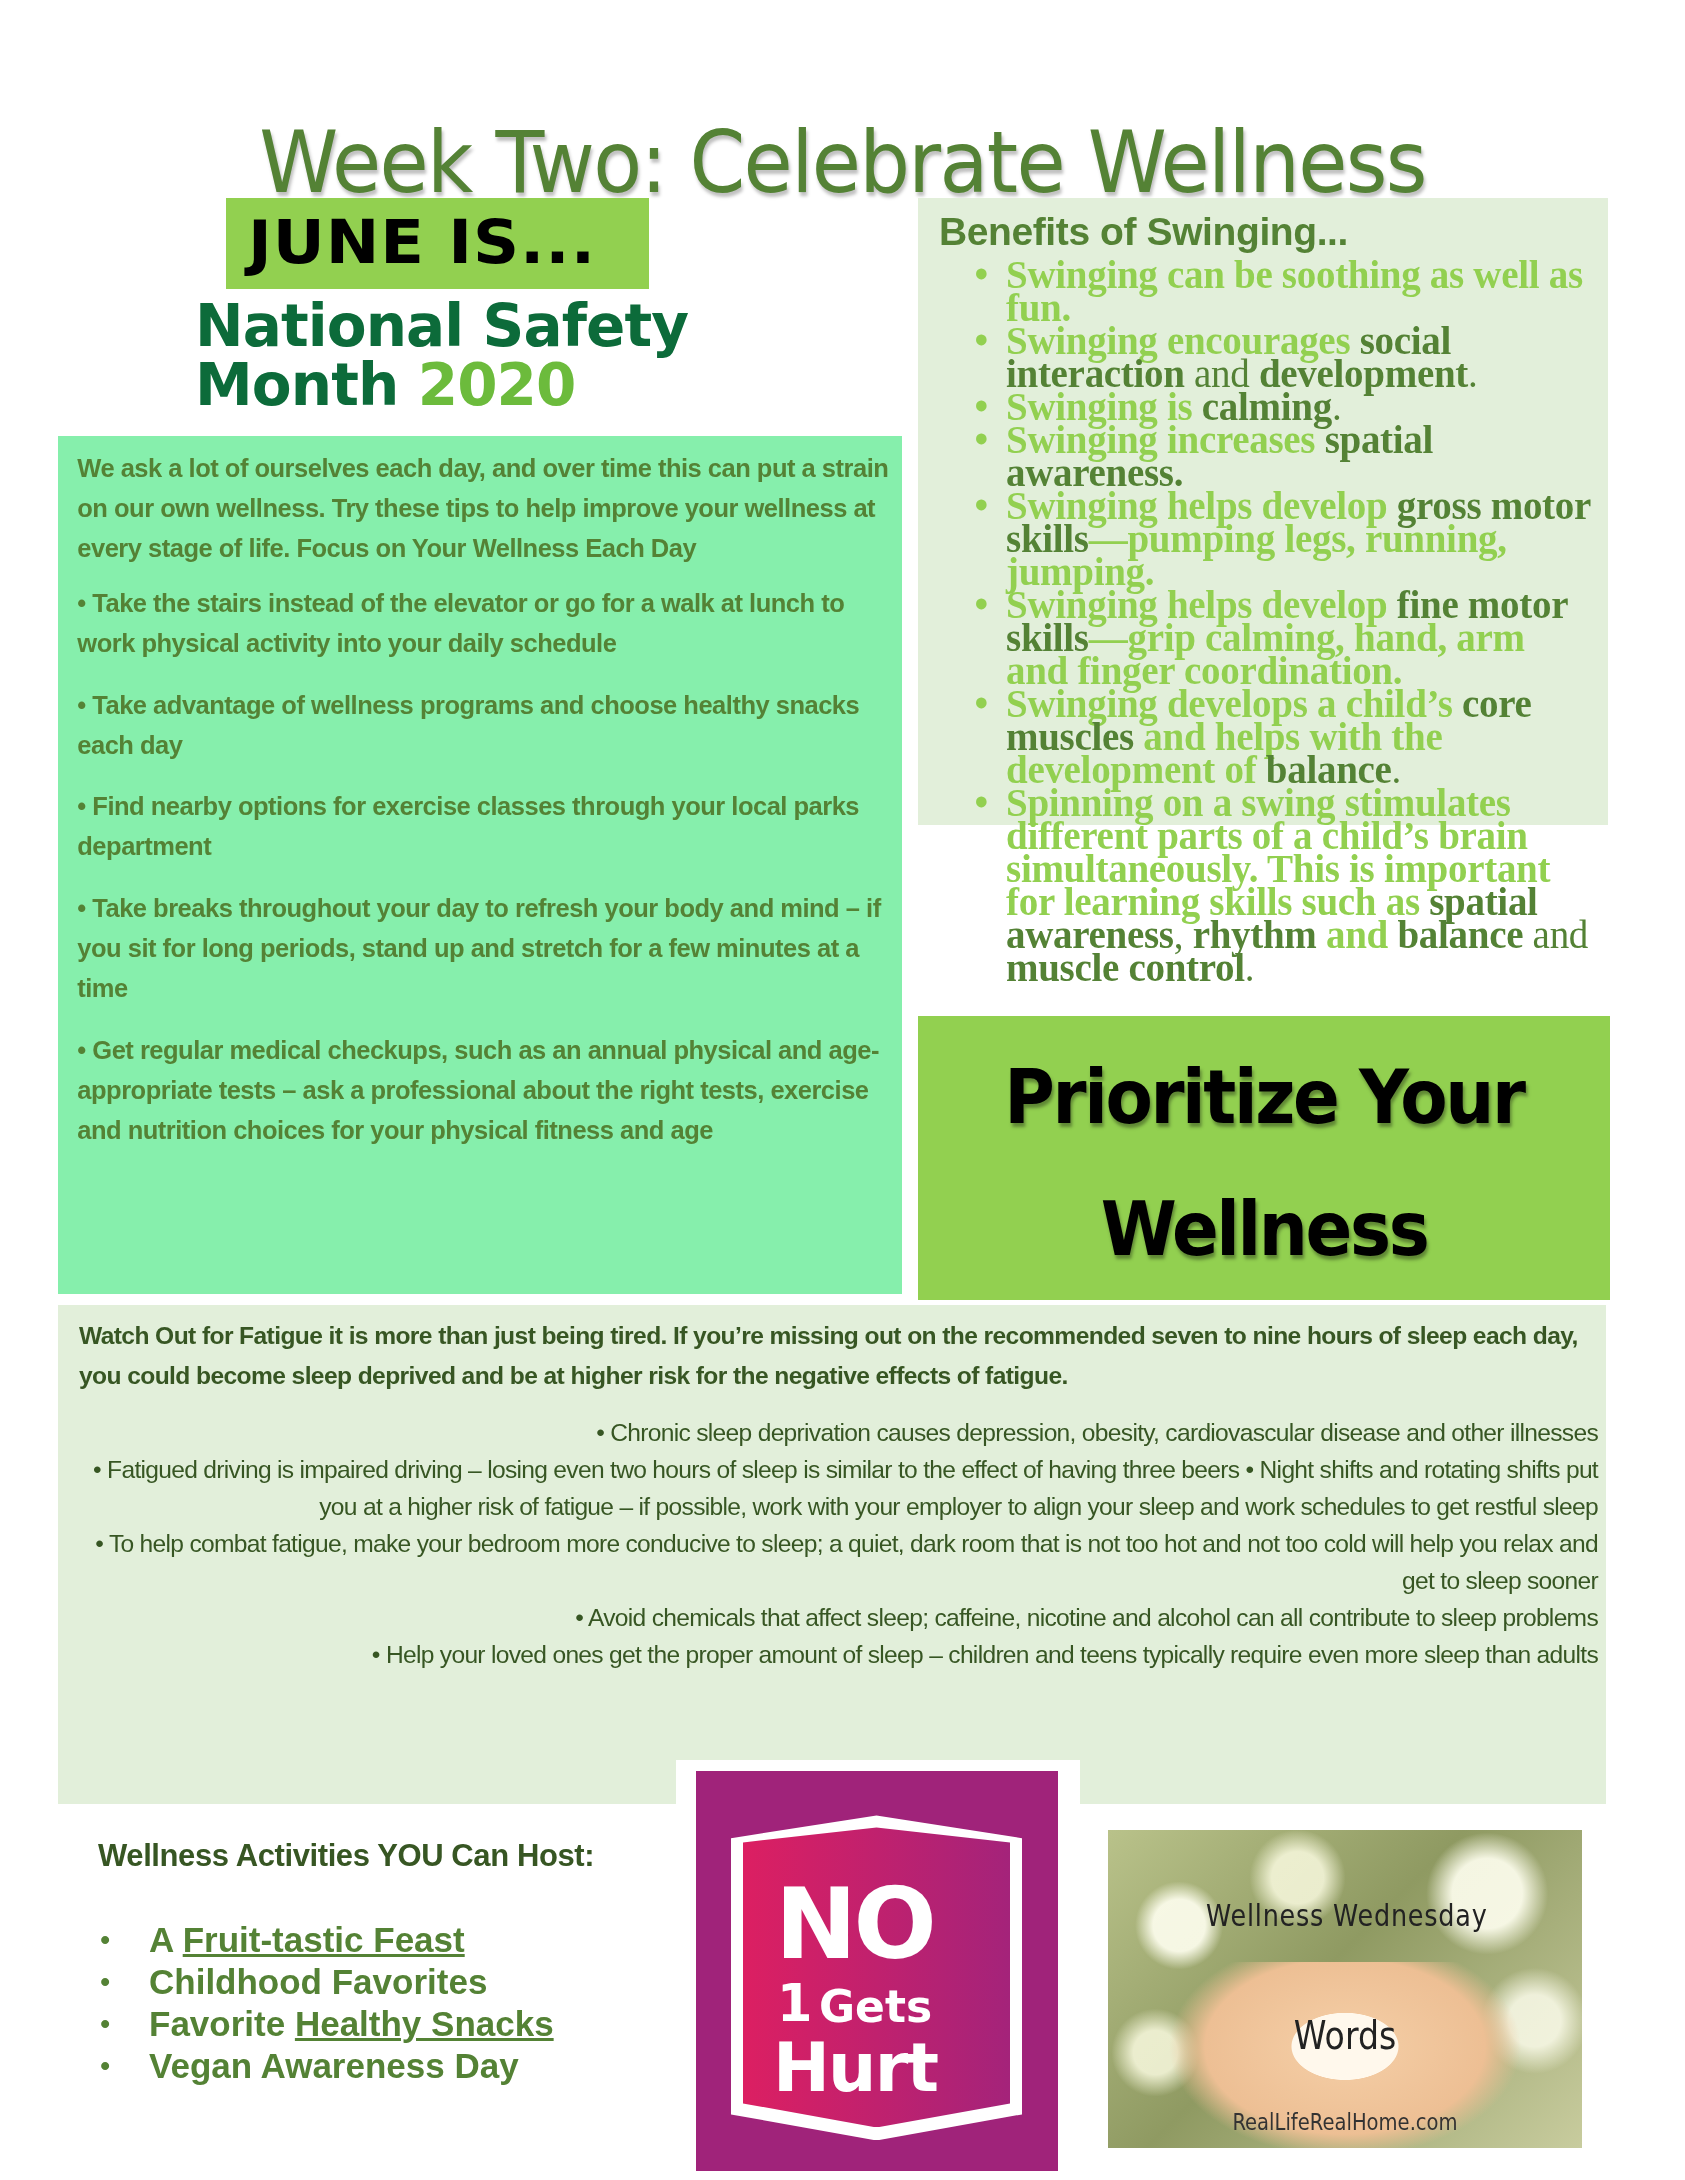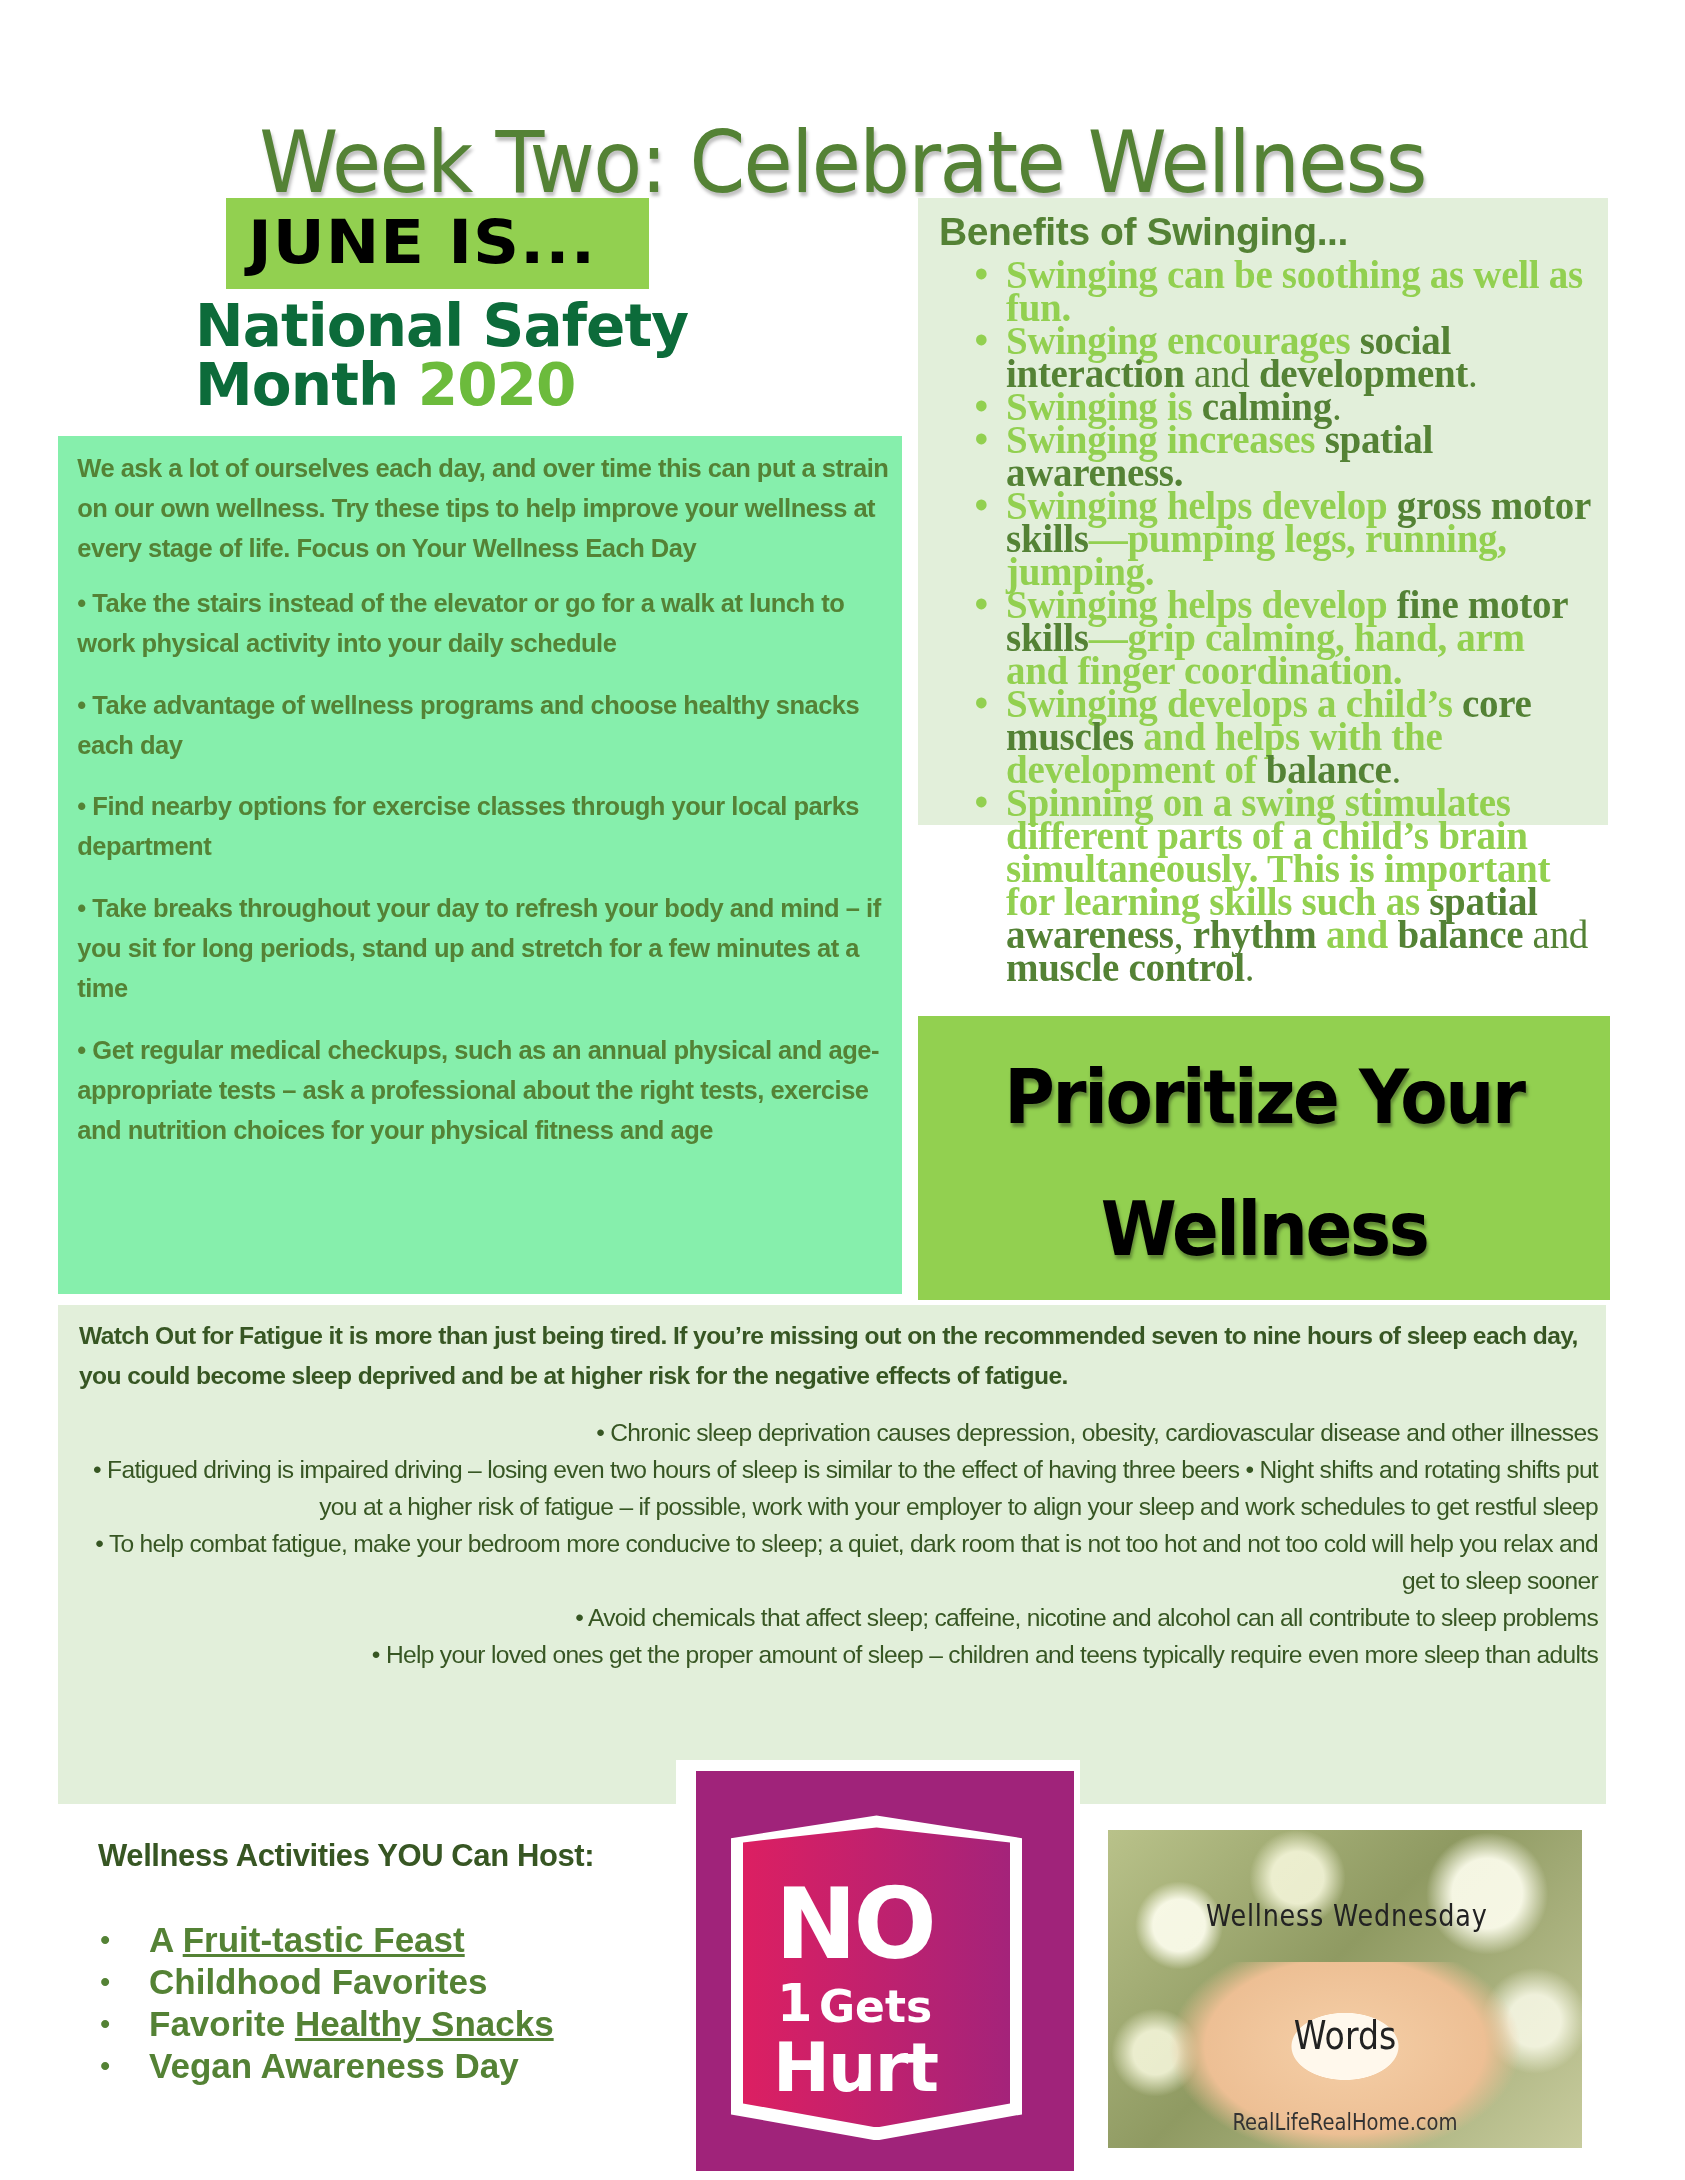--- a/index.html
+++ b/index.html
@@ -50,21 +50,21 @@
 
   
   #activities-title { left: 98px; top: 1838px; font-family: "Liberation Sans", sans-serif; font-weight: bold; font-size: 31px; color: #375623; letter-spacing: -0.4px; }
   #activities-list { left: 88px; top: 1919px; margin: 0; padding: 0; list-style: none; }
   #activities-list li { position: relative; padding-left: 61px; font-family: "Liberation Sans", sans-serif; font-weight: bold; font-size: 35px; line-height: 42px; color: #548235; }
   #activities-list li::before { content: "•"; position: absolute; left: 12.3px; top: 0; font-size: 28px; }
   #activities-list a { color: #548235; text-decoration: underline; text-decoration-thickness: 2.6px; }
 
   
   #no1-frame { left: 676px; top: 1760px; width: 404px; height: 420px; background: #ffffff; }
-  #no1-bg { position: absolute; left: 20px; top: 11.4px; width: 362px; height: 400px; background: #a0237a; padding-left: 16px; }
+  #no1-bg { position: absolute; left: 20px; top: 11.4px; width: 362px; height: 400px; background: #a0237a; }
   #no1-badge-outline { position: absolute; left: 35px; top: 44px; width: 291px; height: 325px; background: #fff; clip-path: polygon(0 7%, 50% 0, 100% 7%, 100% 92%, 50% 100%, 0 92%); }
   #no1-badge-inner { position: absolute; left: 47px; top: 56px; width: 267px; height: 300px; background: linear-gradient(90deg, #dc1f62, #a4237a); clip-path: polygon(0 5%, 50% 0, 100% 5%, 100% 92%, 50% 100%, 0 92%); }
   #no1-no { position: absolute; left: 79px; top: 104px; font-family: "DejaVu Sans", sans-serif; font-weight: bold; font-size: 98px; color: #fff; line-height: 1; letter-spacing: -3.5px; }
   #no1-one { position: absolute; left: 81px; top: 207px; font-family: "DejaVu Sans", sans-serif; font-weight: bold; font-size: 51px; color: #fff; line-height: 1; }
   #no1-gets { position: absolute; left: 123px; top: 214px; font-family: "DejaVu Sans", sans-serif; font-weight: bold; font-size: 44px; color: #fff; line-height: 1; }
   #no1-hurt { position: absolute; left: 77px; top: 263px; font-family: "DejaVu Sans", sans-serif; font-weight: bold; font-size: 68px; color: #fff; line-height: 1; letter-spacing: -1.8px; }
 
   
   #ww-img { left: 1108px; top: 1830px; width: 474px; height: 318px; overflow: hidden;
     background:

